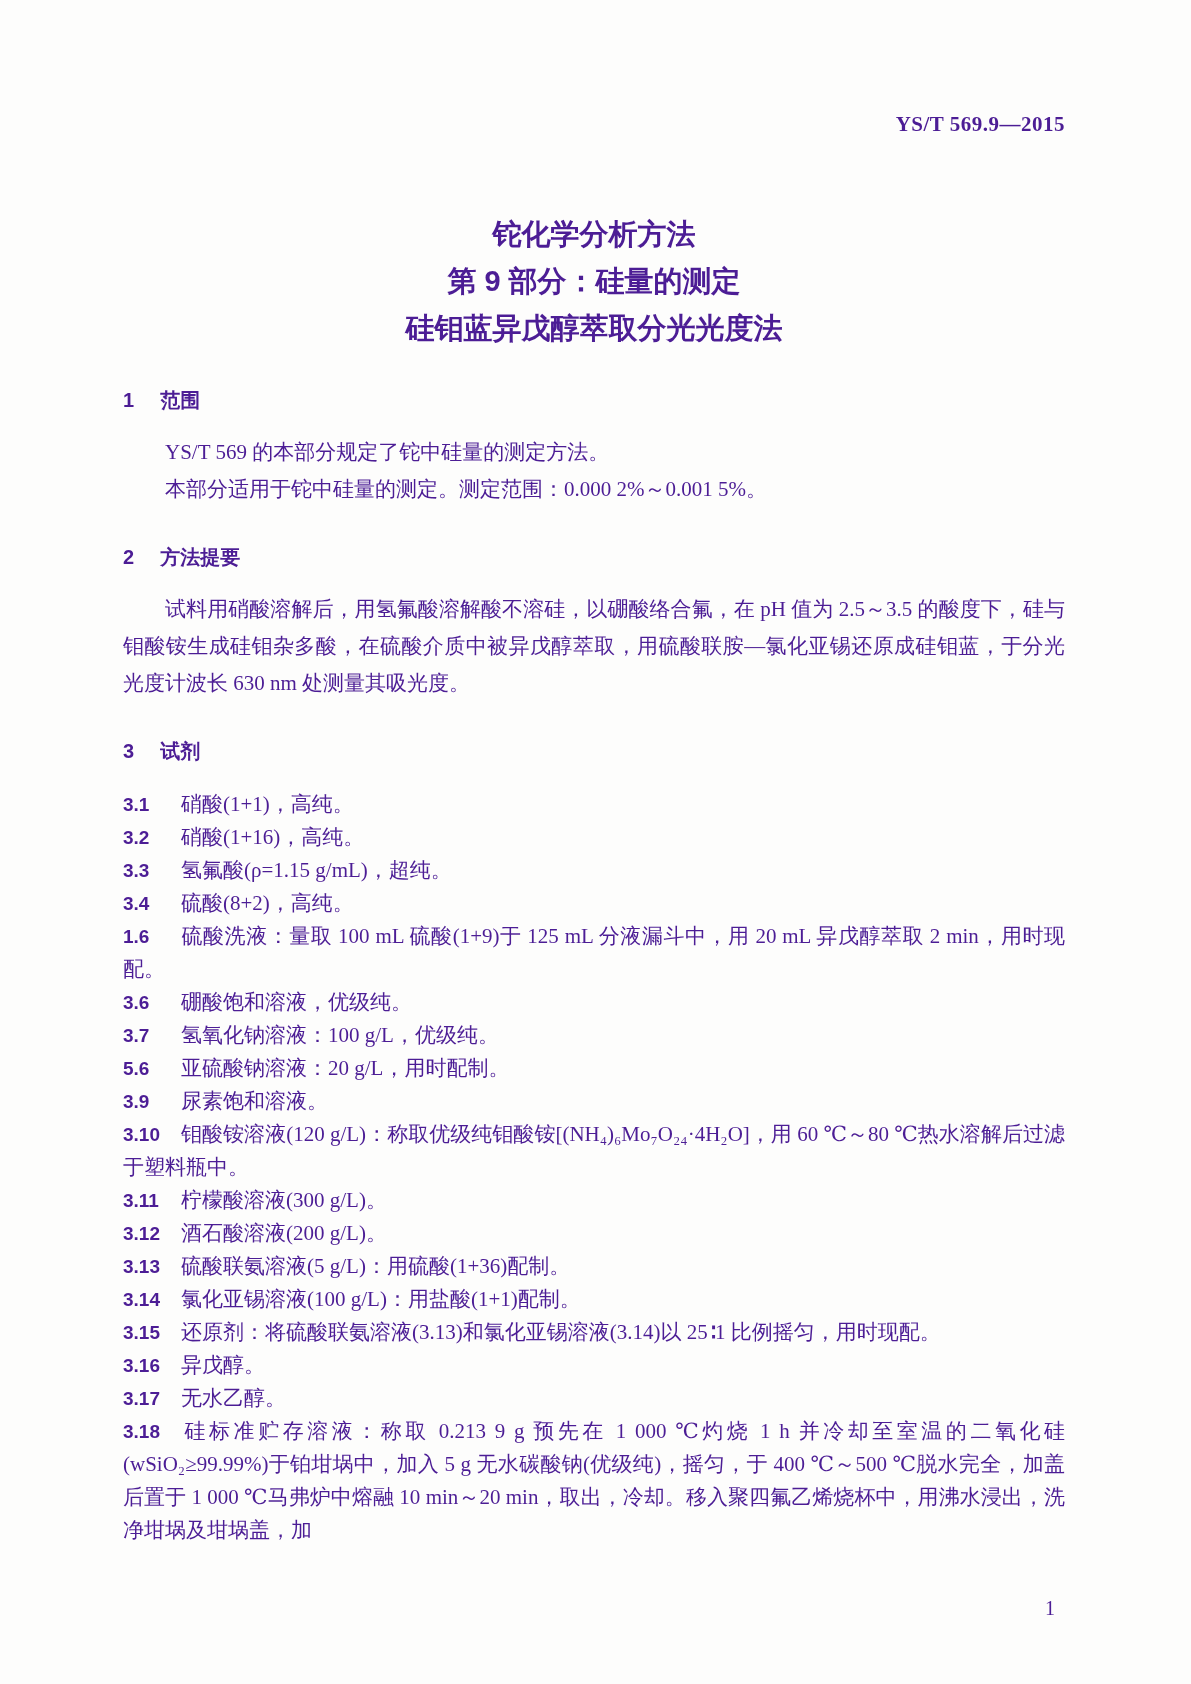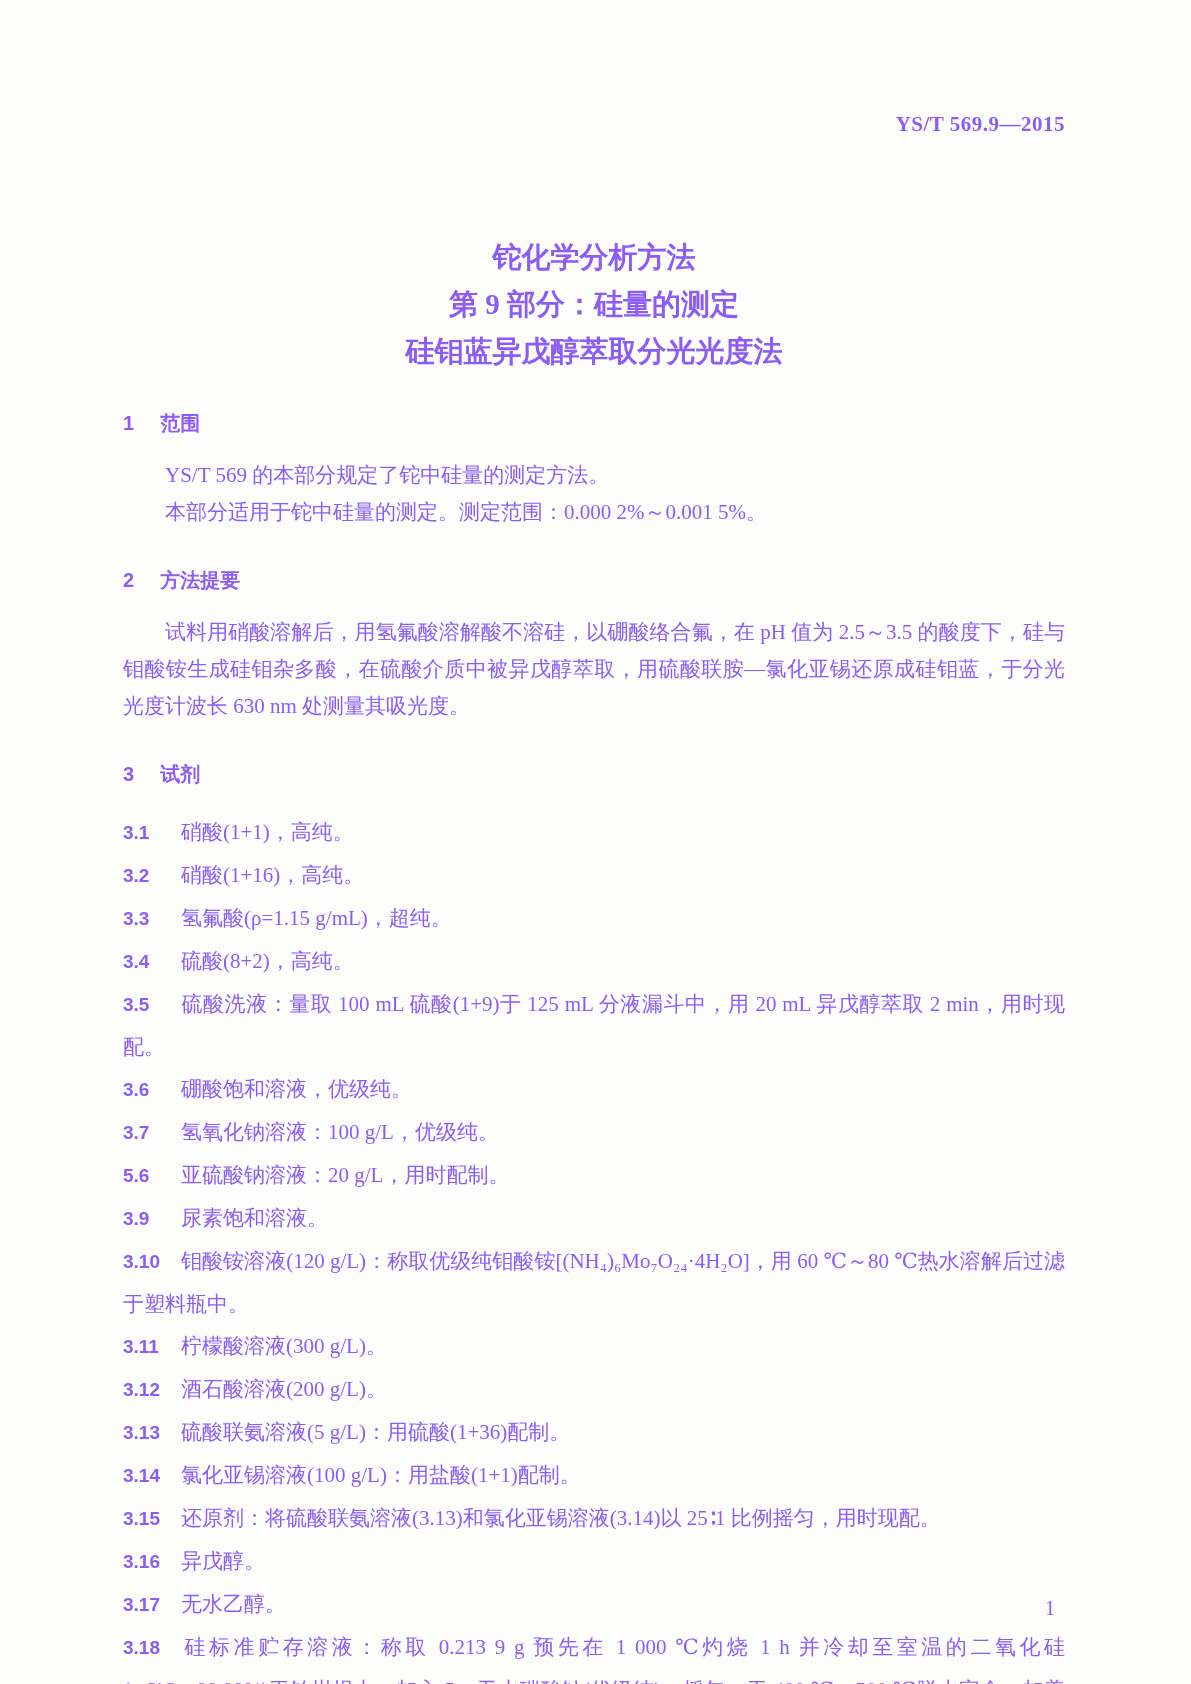--- a/index.html
+++ b/index.html
@@ -6,37 +6,37 @@
     margin: 0;
     padding: 0;
     background: #e8e8e8;
   }
   .page {
     position: relative;
     width: 1191px;
     height: 1684px;
     margin: 0 auto;
     background: #fdfdfc;
-    color: #8b5cf6;
+    color: #4c1d95;
     font-family: "Liberation Serif", "DejaVu Serif", serif;
     overflow: hidden;
     box-sizing: border-box;
     padding: 0 126px 0 123px;
   }
   .doc-header {
     margin-top: 112px;
     text-align: right;
     font-size: 21px;
     font-weight: bold;
     letter-spacing: 0.5px;
   }
   .title-block {
-    margin-top: 97px;
+    margin-top: 74px;
     text-align: center;
-    font-family: Liberation Serif, serif;
+    font-family: Liberation Sans, sans-serif;
     font-weight: bold;
   }
   .title-line {
     font-size: 29px;
     line-height: 47px;
   }
   .section-heading {
     margin-top: 36px;
     font-family: "Liberation Sans", "DejaVu Sans", sans-serif;
     font-weight: bold;
@@ -55,21 +55,21 @@
     line-height: 37px;
     text-align: justify;
     text-indent: 2em;
     margin: 0;
   }
   .reagent-list {
     margin-top: 24px;
   }
   .reagent {
     font-size: 21px;
-    line-height: 42px;
+    line-height: 33px;
     text-align: justify;
     margin: 0;
   }
   .reagent .item-num {
     font-family: "Liberation Sans", "DejaVu Sans", sans-serif;
     font-weight: bold;
     font-size: 19px;
     display: inline-block;
     min-width: 44px;
     margin-right: 14px;
@@ -111,21 +111,21 @@
 
   <div class="section-heading">
     <span class="sec-num">3</span><span>试剂</span>
   </div>
 
   <div class="reagent-list">
     <p class="reagent"><span class="item-num">3.1</span><span>硝酸(1+1)，高纯。</span></p>
     <p class="reagent"><span class="item-num">3.2</span><span>硝酸(1+16)，高纯。</span></p>
     <p class="reagent"><span class="item-num">3.3</span><span>氢氟酸(ρ=1.15 g/mL)，超纯。</span></p>
     <p class="reagent"><span class="item-num">3.4</span><span>硫酸(8+2)，高纯。</span></p>
-    <p class="reagent"><span class="item-num">3.5</span><span>硫酸洗液：量取 100 mL 硫酸(1+9)于 125 mL 分液漏斗中，用 20 mL 异戊醇萃取 2 min，用时现配。</span></p>
+    <p class="reagent"><span class="item-num">1.6</span><span>硫酸洗液：量取 100 mL 硫酸(1+9)于 125 mL 分液漏斗中，用 20 mL 异戊醇萃取 2 min，用时现配。</span></p>
     <p class="reagent"><span class="item-num">3.6</span><span>硼酸饱和溶液，优级纯。</span></p>
     <p class="reagent"><span class="item-num">3.7</span><span>氢氧化钠溶液：100 g/L，优级纯。</span></p>
     <p class="reagent"><span class="item-num">5.6</span><span>亚硫酸钠溶液：20 g/L，用时配制。</span></p>
     <p class="reagent"><span class="item-num">3.9</span><span>尿素饱和溶液。</span></p>
     <p class="reagent"><span class="item-num">3.10</span><span>钼酸铵溶液(120 g/L)：称取优级纯钼酸铵[(NH₄)₆Mo₇O₂₄·4H₂O]，用 60 ℃～80 ℃热水溶解后过滤于塑料瓶中。</span></p>
     <p class="reagent"><span class="item-num">3.11</span><span>柠檬酸溶液(300 g/L)。</span></p>
     <p class="reagent"><span class="item-num">3.12</span><span>酒石酸溶液(200 g/L)。</span></p>
     <p class="reagent"><span class="item-num">3.13</span><span>硫酸联氨溶液(5 g/L)：用硫酸(1+36)配制。</span></p>
     <p class="reagent"><span class="item-num">3.14</span><span>氯化亚锡溶液(100 g/L)：用盐酸(1+1)配制。</span></p>
     <p class="reagent"><span class="item-num">3.15</span><span>还原剂：将硫酸联氨溶液(3.13)和氯化亚锡溶液(3.14)以 25∶1 比例摇匀，用时现配。</span></p>

